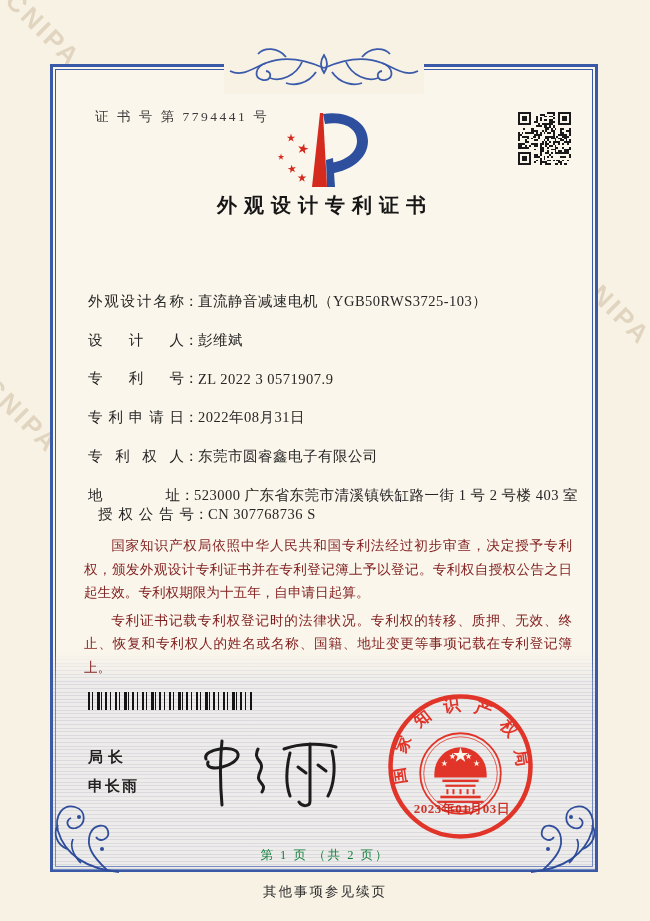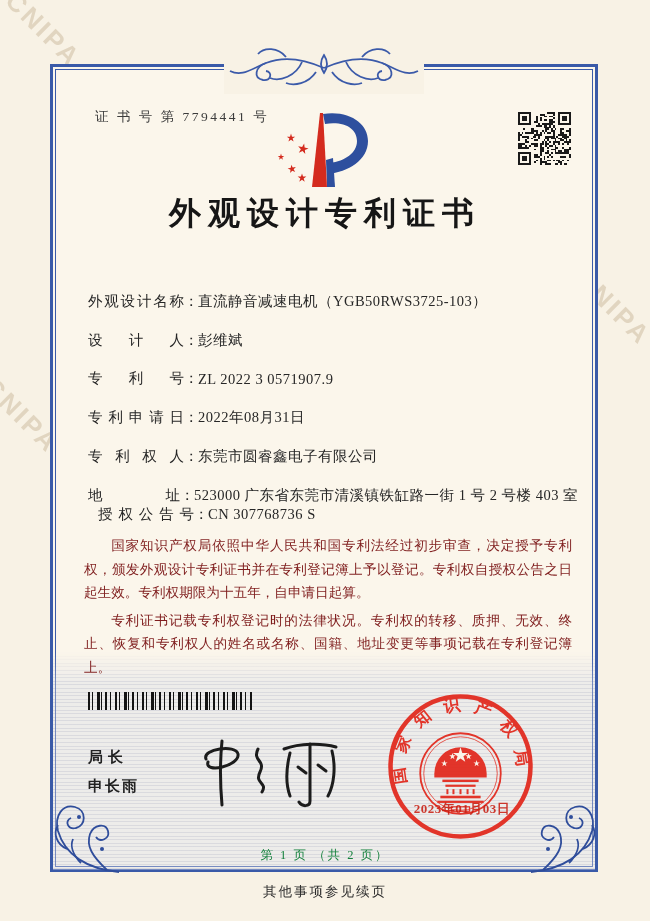--- a/index.html
+++ b/index.html
@@ -29,21 +29,21 @@
          -webkit-mask-image:linear-gradient(180deg,transparent 0,#000 14%);
          mask-image:linear-gradient(180deg,transparent 0,#000 14%);}
 
   
   .certno{position:absolute;left:75px;top:108px;font-size:13.5px;letter-spacing:2.5px;color:#3c3c3c;margin-left:20px;}
   .qr{position:absolute;left:518px;top:112px;width:53px;height:53px;}
   .logo{position:absolute;left:270px;top:108px;width:110px;height:82px;}
   .logo-red{fill:var(--logo-red,#d42b1e);}
   .logo-blue{fill:var(--logo-blue,#2e4f9e);}
   .title{position:absolute;left:0;top:192px;width:100%;text-align:center;
-         font-size:32px;font-weight:bold;letter-spacing:7px;color:#161616;}
+         font-size:20px;font-weight:bold;letter-spacing:7px;color:#161616;}
 
   
   .fields{position:absolute;left:88px;top:272px;width:490px;font-size:14.5px;color:#262626;}
   .frow{height:38.8px;display:flex;align-items:flex-end;white-space:nowrap;}
   .flabel{display:inline-block;width:96px;text-align:justify;text-align-last:justify;}
   .fcolon{display:inline-block;width:14px;}
   .fvalue{letter-spacing:.5px;}
   .grant{position:absolute;left:88px;top:505px;font-size:14.5px;color:#262626;display:flex;white-space:nowrap;}
   .grant .pair2{margin-left:10px;}
 

